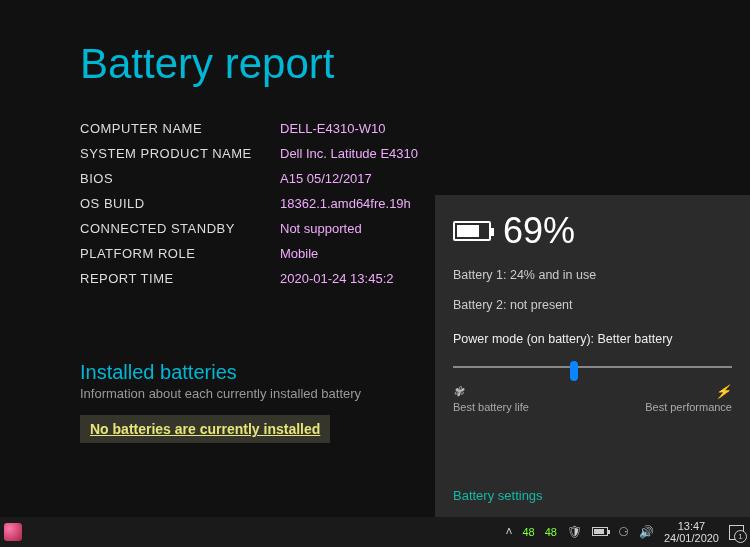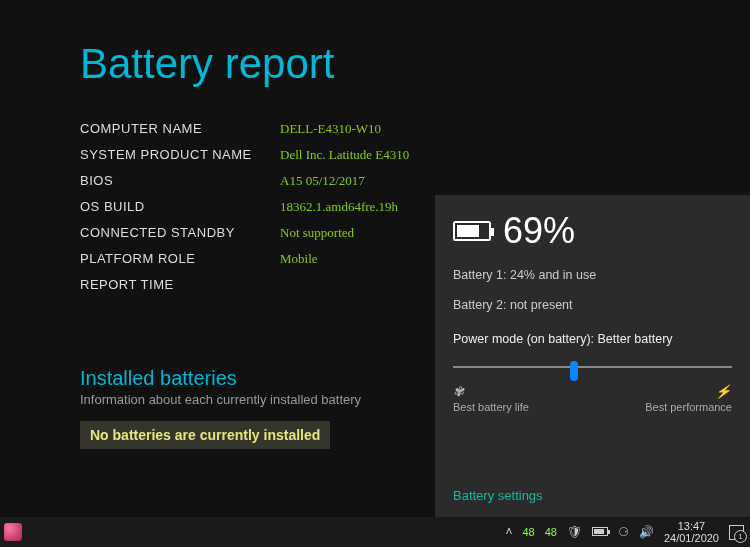--- a/index.html
+++ b/index.html
@@ -23,21 +23,21 @@
   }
   .info-table {
     font-size: 13px;
     color: #ddd;
   }
   .info-row { display: flex; padding: 5px 0; }
   .info-label {
     width: 200px;
     letter-spacing: 0.5px;
   }
-  .info-val { color: #84cc16; font-family: Liberation Serif, serif; }
+  .info-val { color: #f0abfc; }
   .sect {
     margin-top: 70px;
   }
   .sect-title {
     color: #00b7d6;
     font-size: 20px;
     font-weight: 400;
     margin-bottom: 2px;
   }
   .sect-desc {
@@ -45,20 +45,21 @@
     font-size: 13px;
     margin-bottom: 14px;
   }
   .noline {
     display: inline-block;
     background: #35352b;
     color: #e6e67a;
     font-weight: 600;
     font-size: 14px;
     padding: 6px 10px;
+    text-decoration: underline;
   }
 
   
   .flyout {
     position: absolute;
     right: 0;
     top: 195px;
     bottom: 30px;
     width: 315px;
     background: #2b2b2b;
@@ -223,20 +224,21 @@
     <div class="info-row">
       <div class="info-label">CONNECTED STANDBY</div>
       <div class="info-val">Not supported</div>
     </div>
     <div class="info-row">
       <div class="info-label">PLATFORM ROLE</div>
       <div class="info-val">Mobile</div>
     </div>
     <div class="info-row">
       <div class="info-label">REPORT TIME</div>
+      <div class="info-val">2020-01-24  13:45:2</div>
     </div>
   </div>
 
   <div class="sect">
     <div class="sect-title">Installed batteries</div>
     <div class="sect-desc">Information about each currently installed battery</div>
     <div class="noline">No batteries are currently installed</div>
   </div>
 </div>
 

